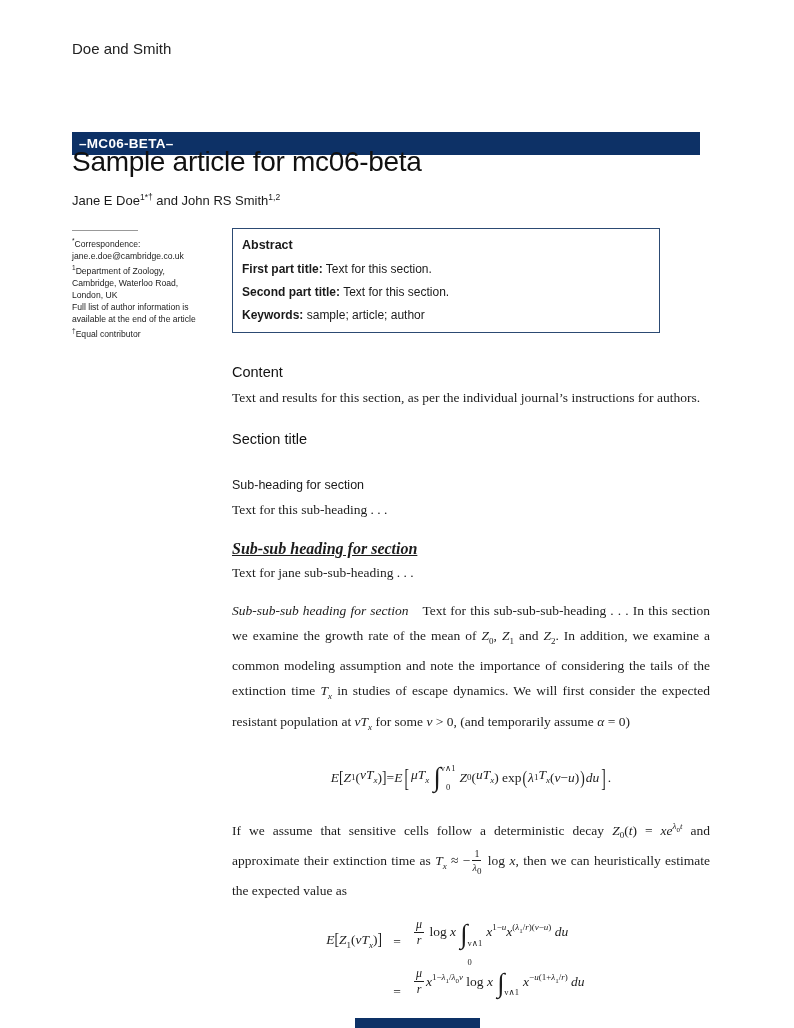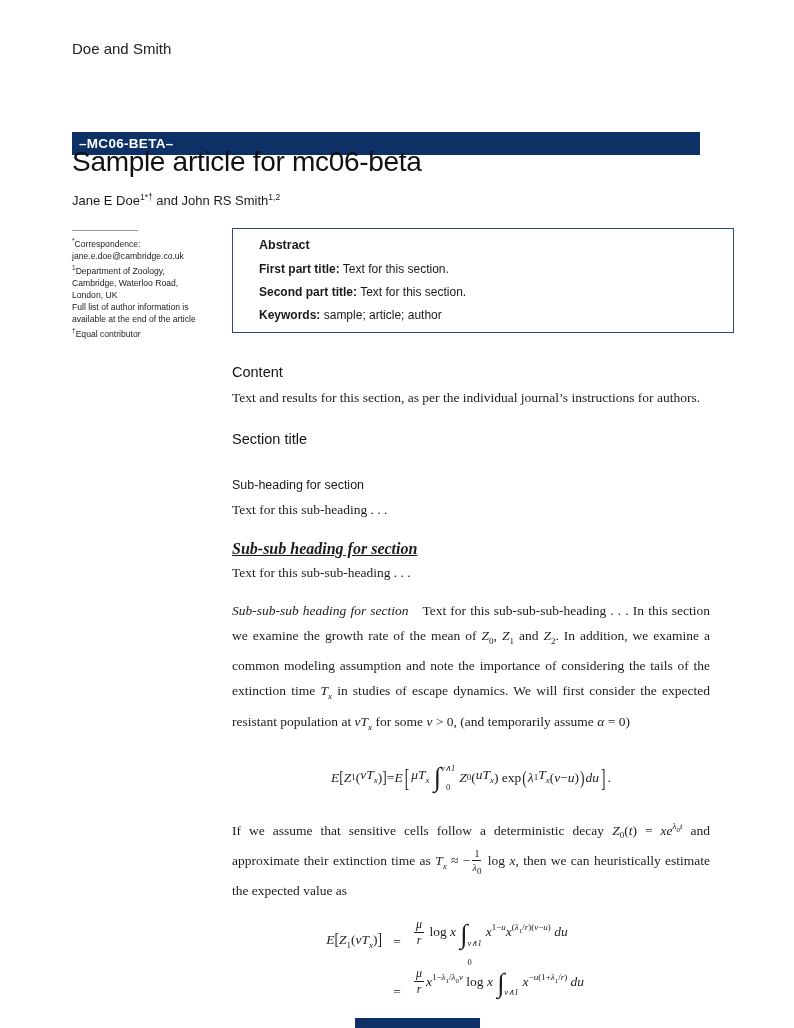--- a/index.html
+++ b/index.html
@@ -43,23 +43,23 @@
   .authors sup { font-size: 8.5px; }
   .sidebar {
     position: absolute; top: 230px; left: 72px; width: 150px;
     font-family: "Liberation Sans", sans-serif;
     font-size: 8.6px; line-height: 11.8px; color: #222;
   }
   .sidebar-rule { width: 66px; border-top: 1px solid #999; margin-bottom: 4px; }
   .sidebar .note-line sup { font-size: 6.5px; }
   .abstract-box {
     position: absolute; top: 228px; left: 232px;
-    width: 502px; min-height: 102px;
+    width: 428px; min-height: 102px;
     border: 1px solid #2c4a73;
-    padding: 9px 13px 10px 26px;
+    padding: 9px 13px 10px 9px;
     font-family: "Liberation Sans", sans-serif;
     font-size: 12px; color: #1a1a1a;
   }
   .abstract-heading { font-weight: bold; font-size: 12.5px; margin-bottom: 10px; }
   .abstract-item { margin-bottom: 9px; line-height: 14px; }
   .abstract-item:last-child { margin-bottom: 0; }
   .abstract-label { font-weight: bold; }
   .main {
     position: absolute; top: 362px; left: 232px; width: 478px;
     font-size: 13.5px; line-height: 21.5px;
@@ -88,21 +88,21 @@
   .disp-eq {
     margin: 16px 0 14px 0; text-align: center;
     min-height: 44px; display: flex; align-items: center; justify-content: center;
   }
   .fr { display: inline-block; text-align: center; vertical-align: -8px; line-height: 1.1; font-size: 12px; margin: 0 2px; }
   .fr .n { display: block; border-bottom: 1px solid #1c1c1c; padding: 0 2px 1px 2px; }
   .fr .d { display: block; padding-top: 1px; }
   .fr.sm { font-size: 10px; vertical-align: -6px; }
   .int { font-size: 27px; font-style: normal; vertical-align: -7px; margin-left: 4px; display: inline-block; }
   .ilim { display: inline-flex; flex-direction: column; justify-content: space-between; height: 28px; font-size: 8.5px; line-height: 1; vertical-align: -10px; margin: 0 4px 0 0; }
-  .ilim .iu { font-style: italic; }
+  .ilim .iu { }
   .ilim .il { }
   .bk { display: inline-block; font-weight: 300; }
   .bk.m  { transform: scaleY(1.25); }
   .bk.l  { transform: scaleY(1.45); margin: 0 1px; }
   .bk.xl { transform: scaleY(1.9); margin: 0 2px; }
   .eqnarray { margin-top: 14px; }
   .erow { display: grid; grid-template-columns: 150px 30px 1fr 32px; align-items: center; min-height: 39px; }
   .eq-lhs { text-align: right; }
   .eq-rel { text-align: center; }
   .eq-rhs { text-align: left; white-space: nowrap; }
@@ -163,21 +163,21 @@
     <h2 class="h-sans">Section title</h2>
 
     <div class="gap-lg"></div>
 
     <h3 class="h-sans-sub">Sub-heading for section</h3>
     <p class="para">Text for this sub-heading . . .</p>
 
     <div class="gap-md"></div>
 
     <h4 class="h-serif-italic">Sub-sub heading for section</h4>
-    <p class="para">Text for this sub-sub-heading . . .</p>
+    <p class="para">Text for jane sub-sub-heading . . .</p>
 
     <div class="gap-sm"></div>
 
     <p class="para bigpara"><i class="lead">Sub-sub-sub heading for section</i> Text for this sub-sub-sub-heading . . . In this section we examine the growth rate of the mean of <i>Z</i><sub>0</sub>, <i>Z</i><sub>1</sub> and <i>Z</i><sub>2</sub>. In addition, we examine a common modeling assumption and note the importance of considering the tails of the extinction time <i>T<sub>x</sub></i> in studies of escape dynamics. We will first consider the expected resistant population at <i>vT<sub>x</sub></i> for some <i>v</i> &gt; 0, (and temporarily assume <i>α</i> = 0)</p>
 
     <div class="disp-eq"><i>E</i><span class="bk m">[</span><i>Z</i><sub>1</sub>(<i>vT<sub>x</sub></i>)<span class="bk m">]</span> = <i>E</i><span class="bk xl">[</span><i>μT<sub>x</sub></i><span class="int">∫</span><span class="ilim">
           <span class="iu">v∧1</span>
           <span class="il">0</span>
         </span><i>Z</i><sub>0</sub>(<i>uT<sub>x</sub></i>) exp<span class="bk l">(</span><i>λ</i><sub>1</sub><i>T<sub>x</sub></i>(<i>v</i> − <i>u</i>)<span class="bk l">)</span> <i>du</i><span class="bk xl">]</span>.</div>
 

